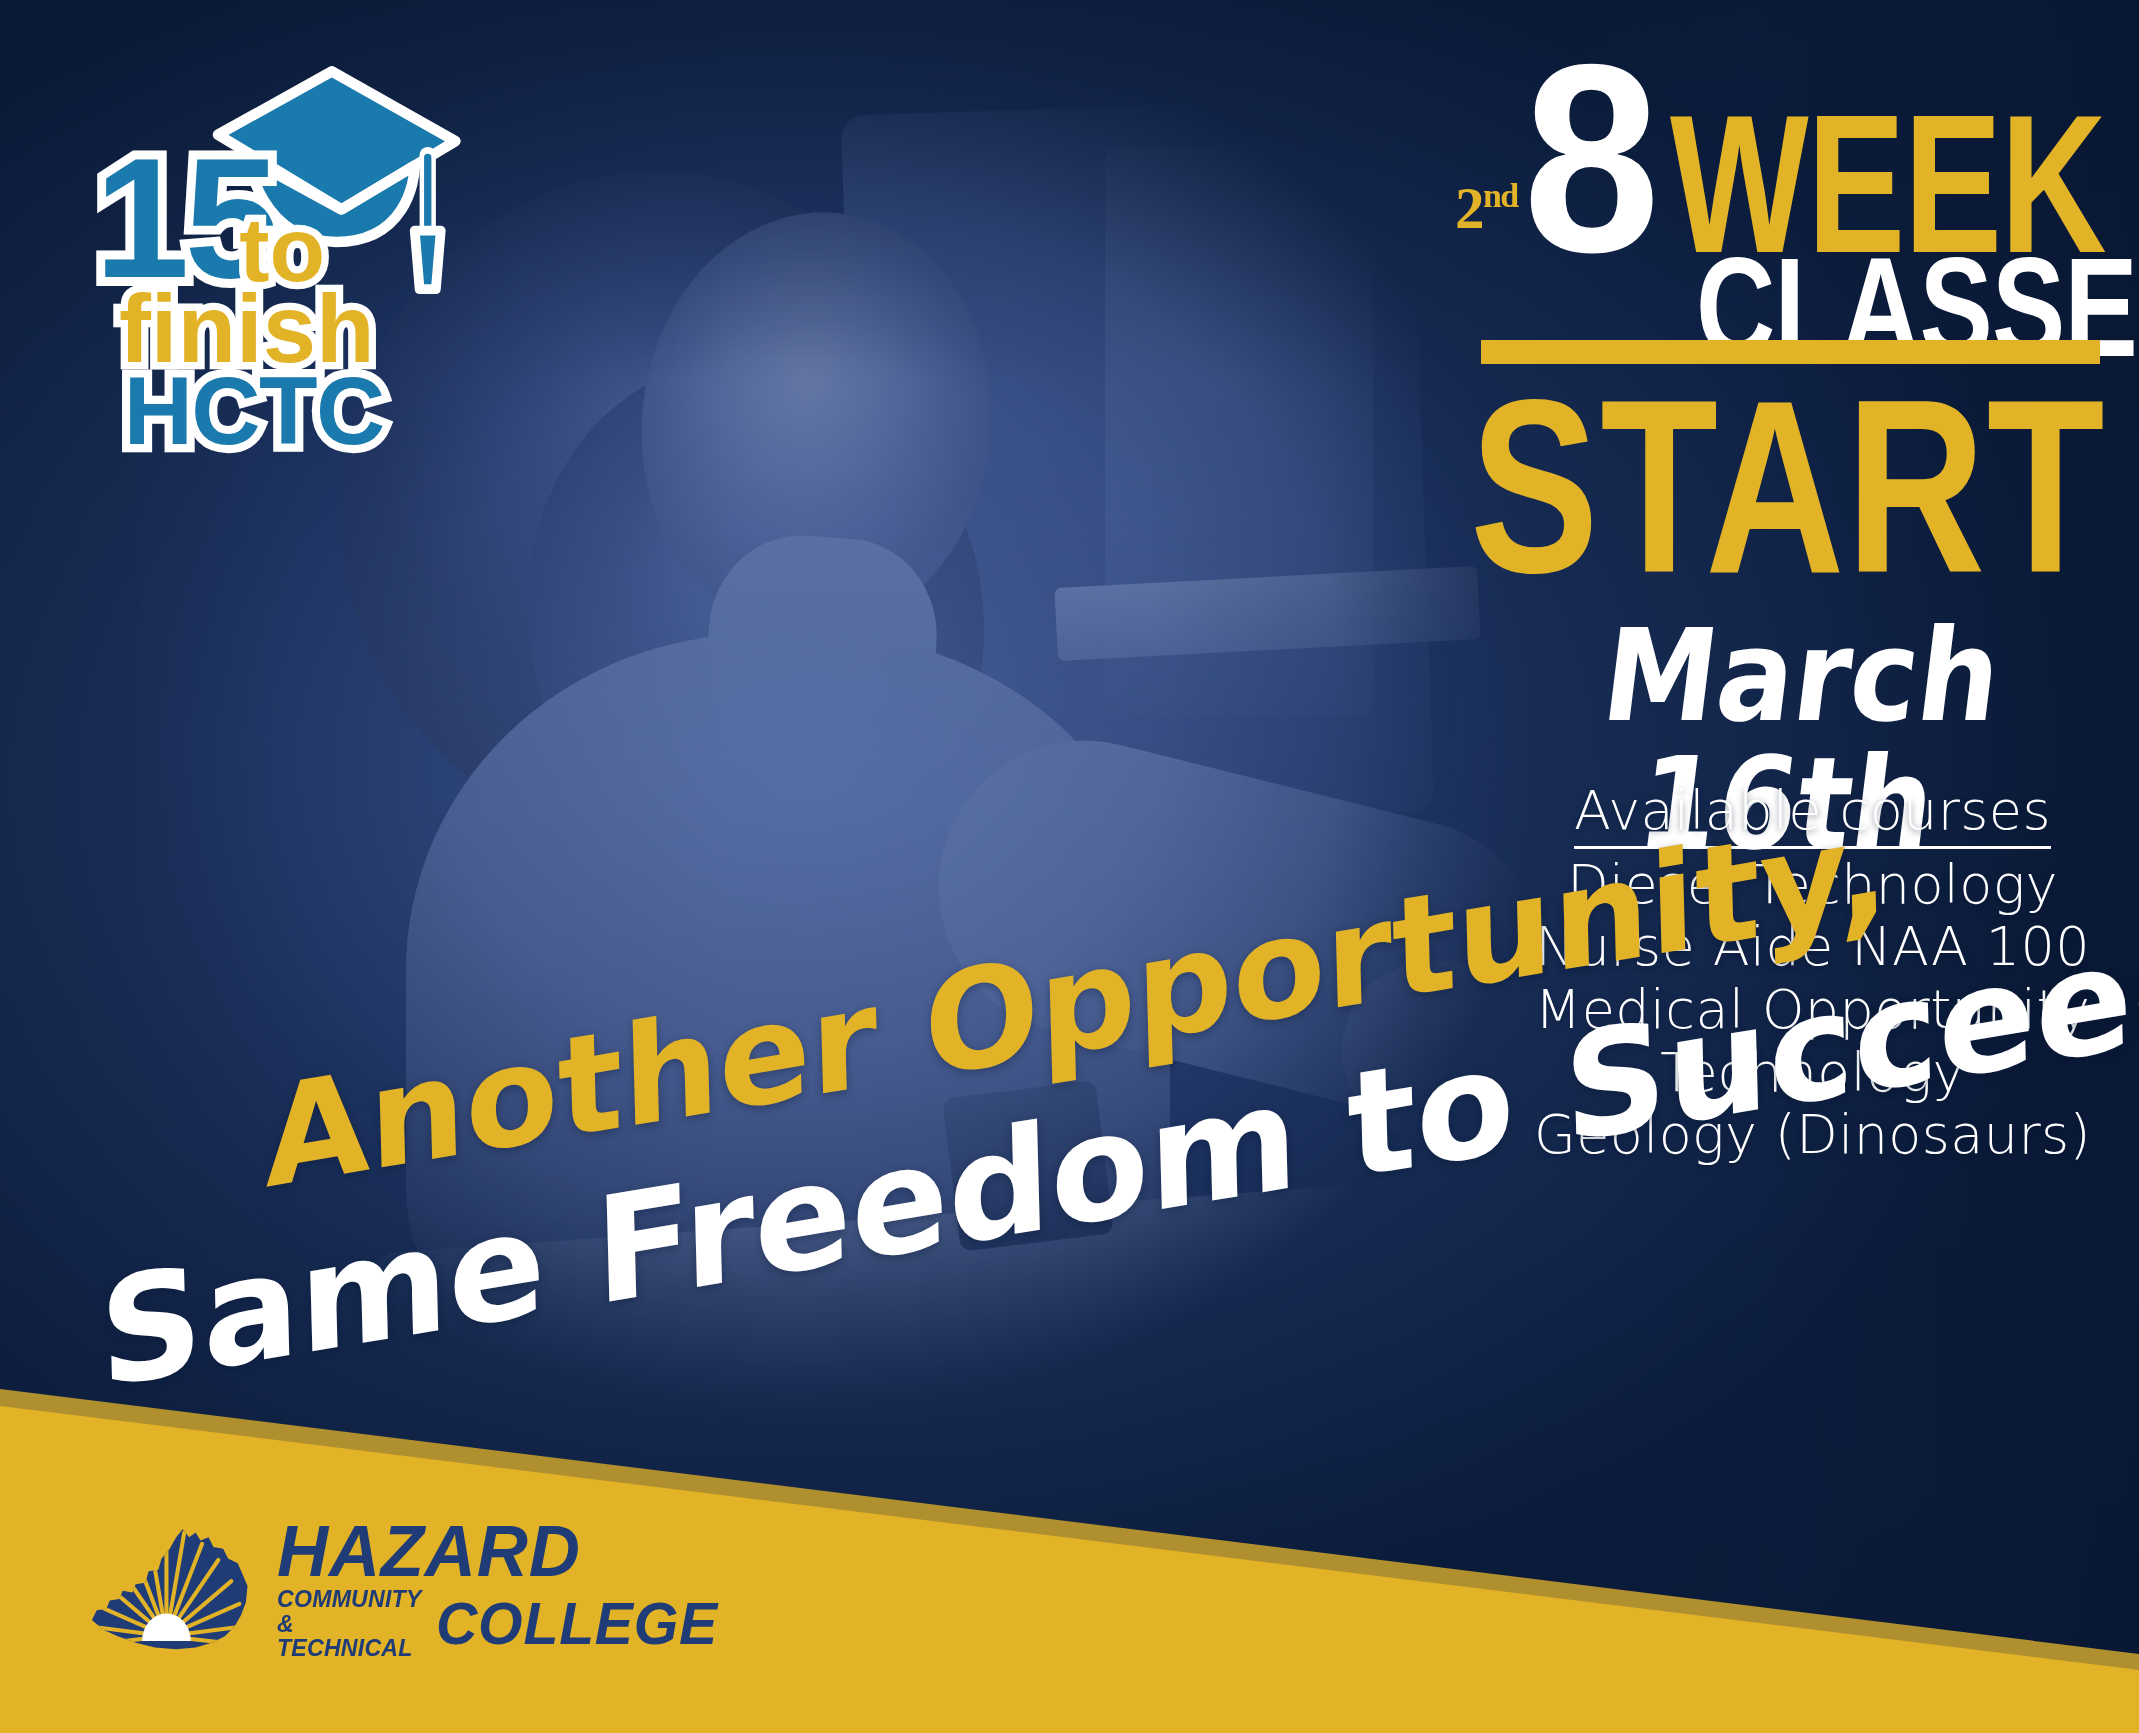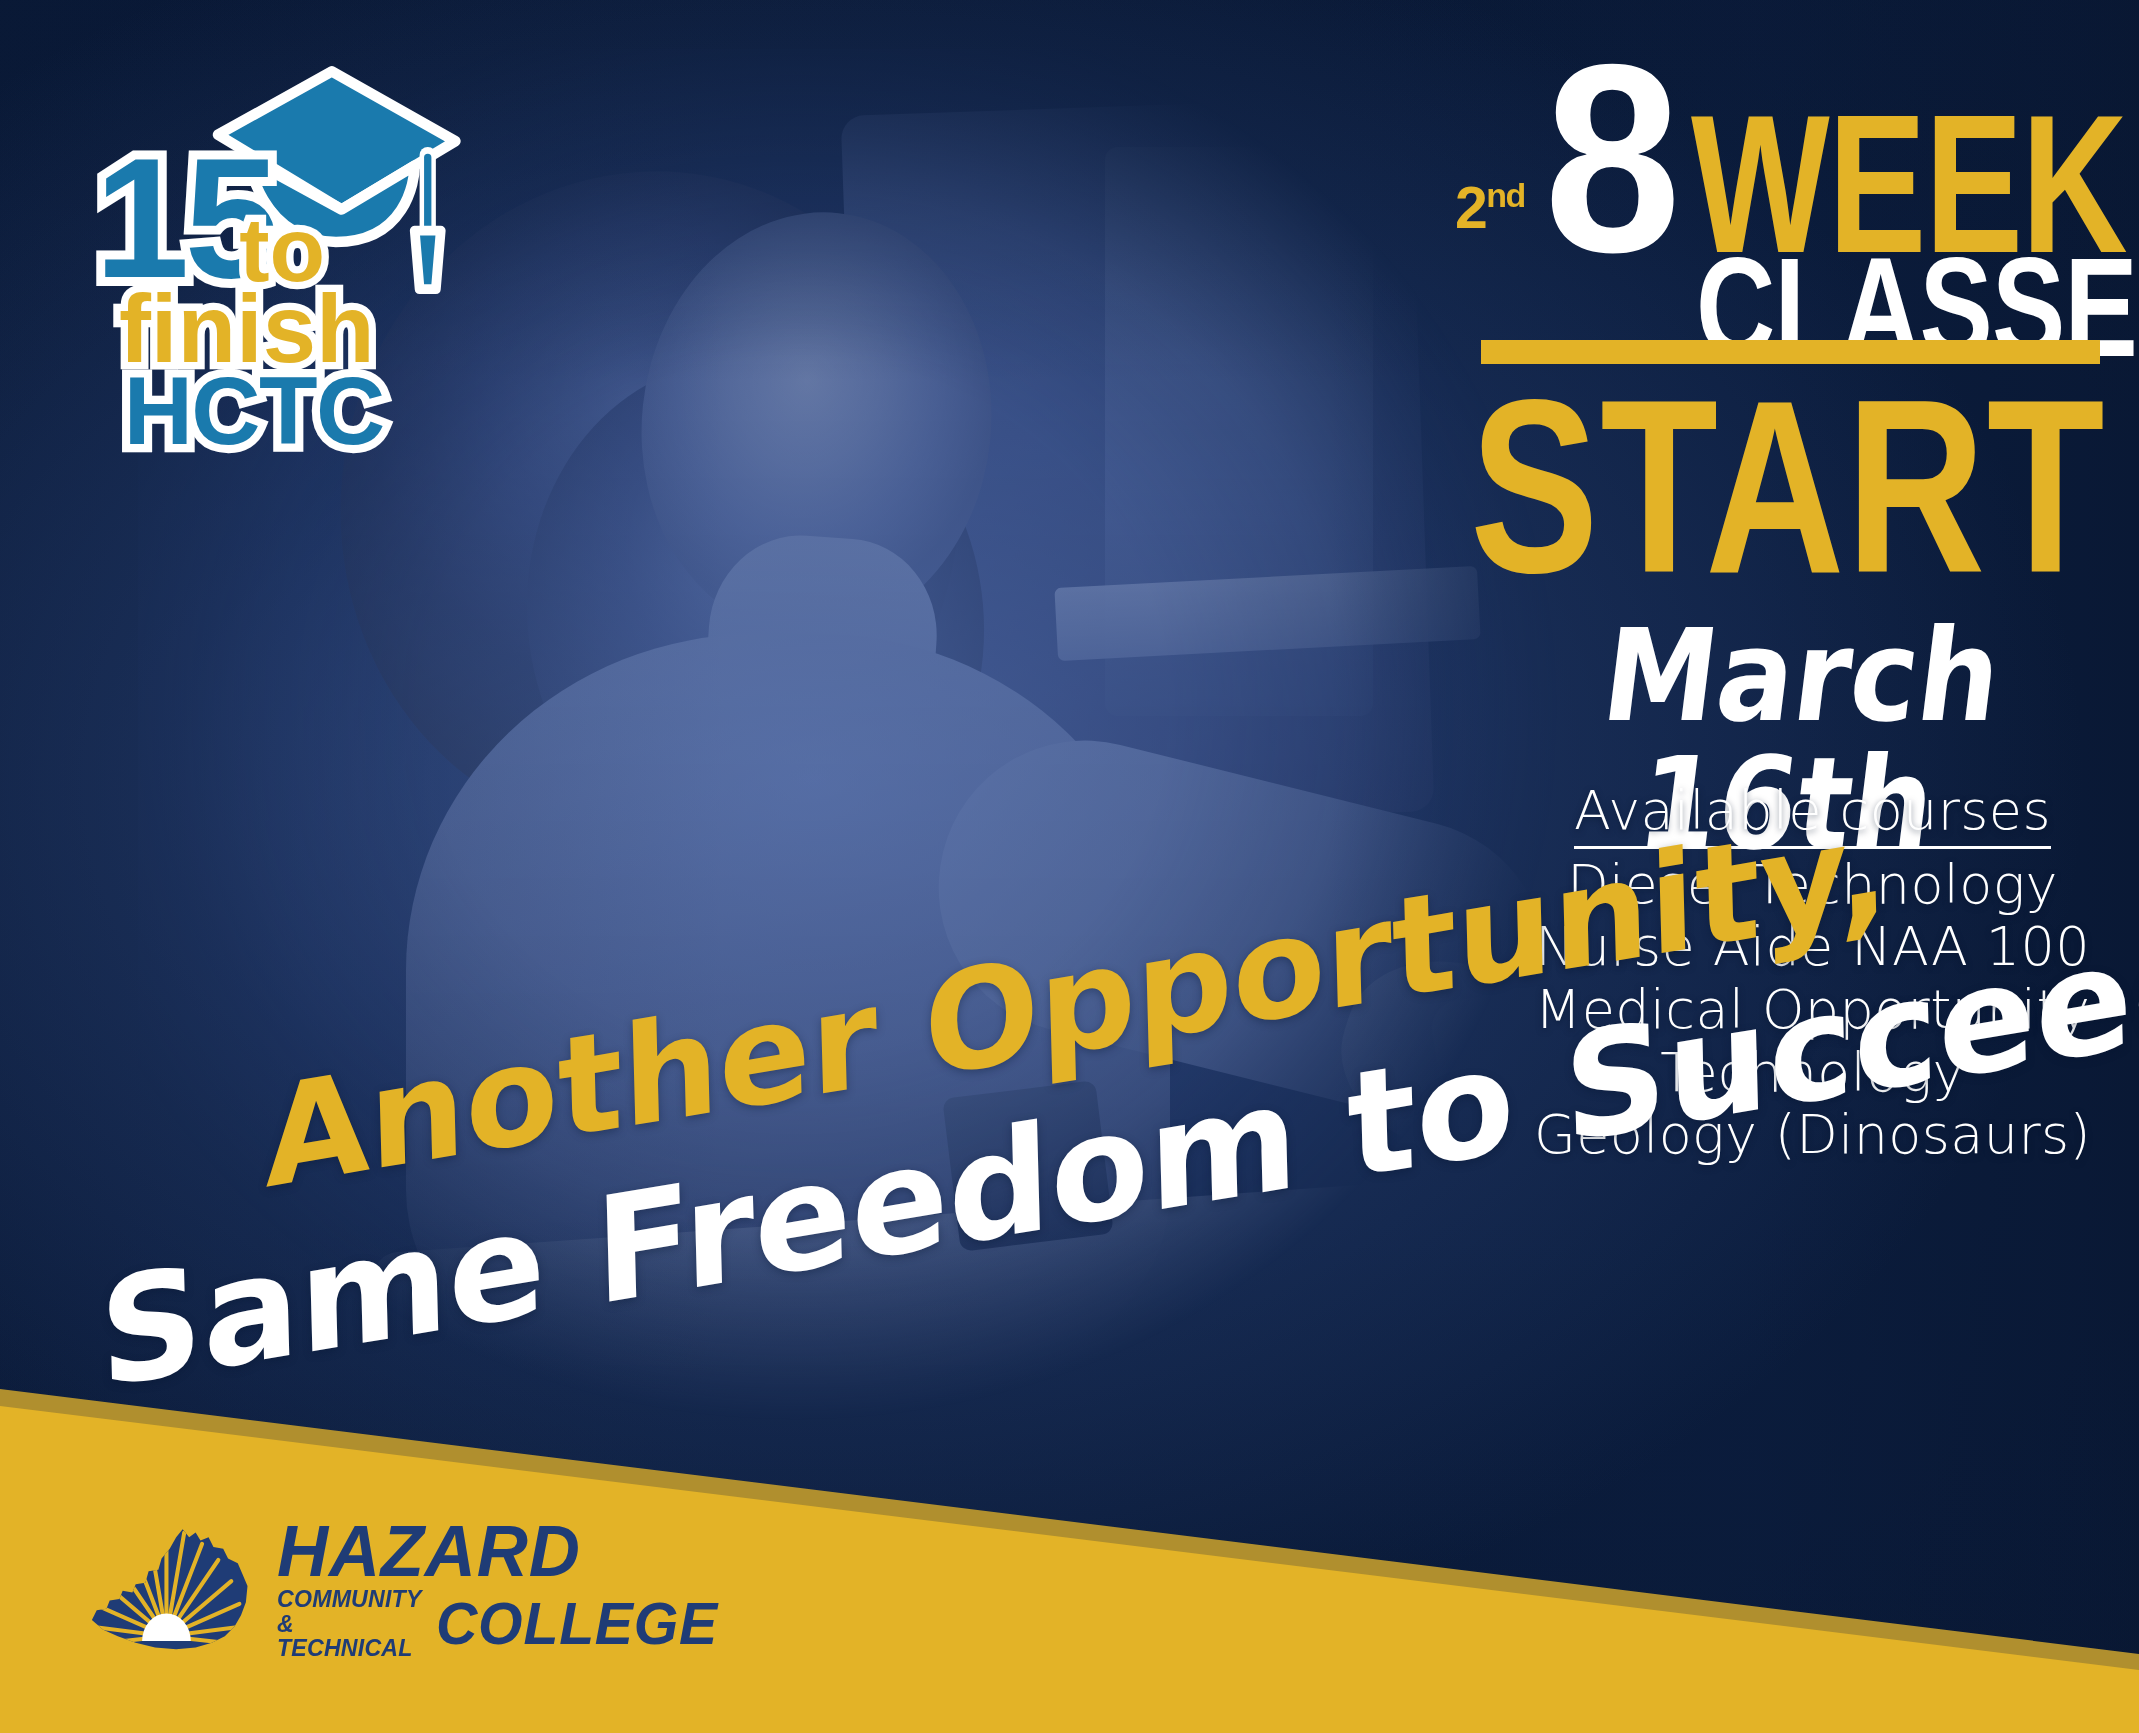--- a/index.html
+++ b/index.html
@@ -89,22 +89,22 @@
 
   
   .logo15{position:absolute;left:88px;top:37px;width:382px;height:423px;text-align:center;}
   .logo15 svg{width:100%;height:100%;display:block;}
 
   
   .headline{position:absolute;left:1455px;top:57px;width:666px;}
   .hl-row1{display:flex;align-items:flex-end;line-height:.82;}
   .hl-2nd{
     color:#e3b327;font-weight:bold;font-size:59px;letter-spacing:-1.6px;
-    font-family:Liberation Sans, sans-serif;
-    transform:translateY(-29px);margin-right:19px;
+    font-family:Liberation Serif, serif;
+    transform:translateY(-29px);margin-right:5px;
   }
   .hl-2nd sup{font-size:34px;vertical-align:super;}
   .hl-8{
     color:#ffffff;font-weight:bold;font-size:268px;line-height:.76;
     font-family:"Liberation Sans Narrow","Liberation Sans",sans-serif;
     letter-spacing:-8.1px;transform:scaleX(.92);transform-origin:left bottom;
     margin-right:6.5px;
   }
   .hl-week{
     color:#e3b327;font-weight:bold;font-size:167px;line-height:.78;

